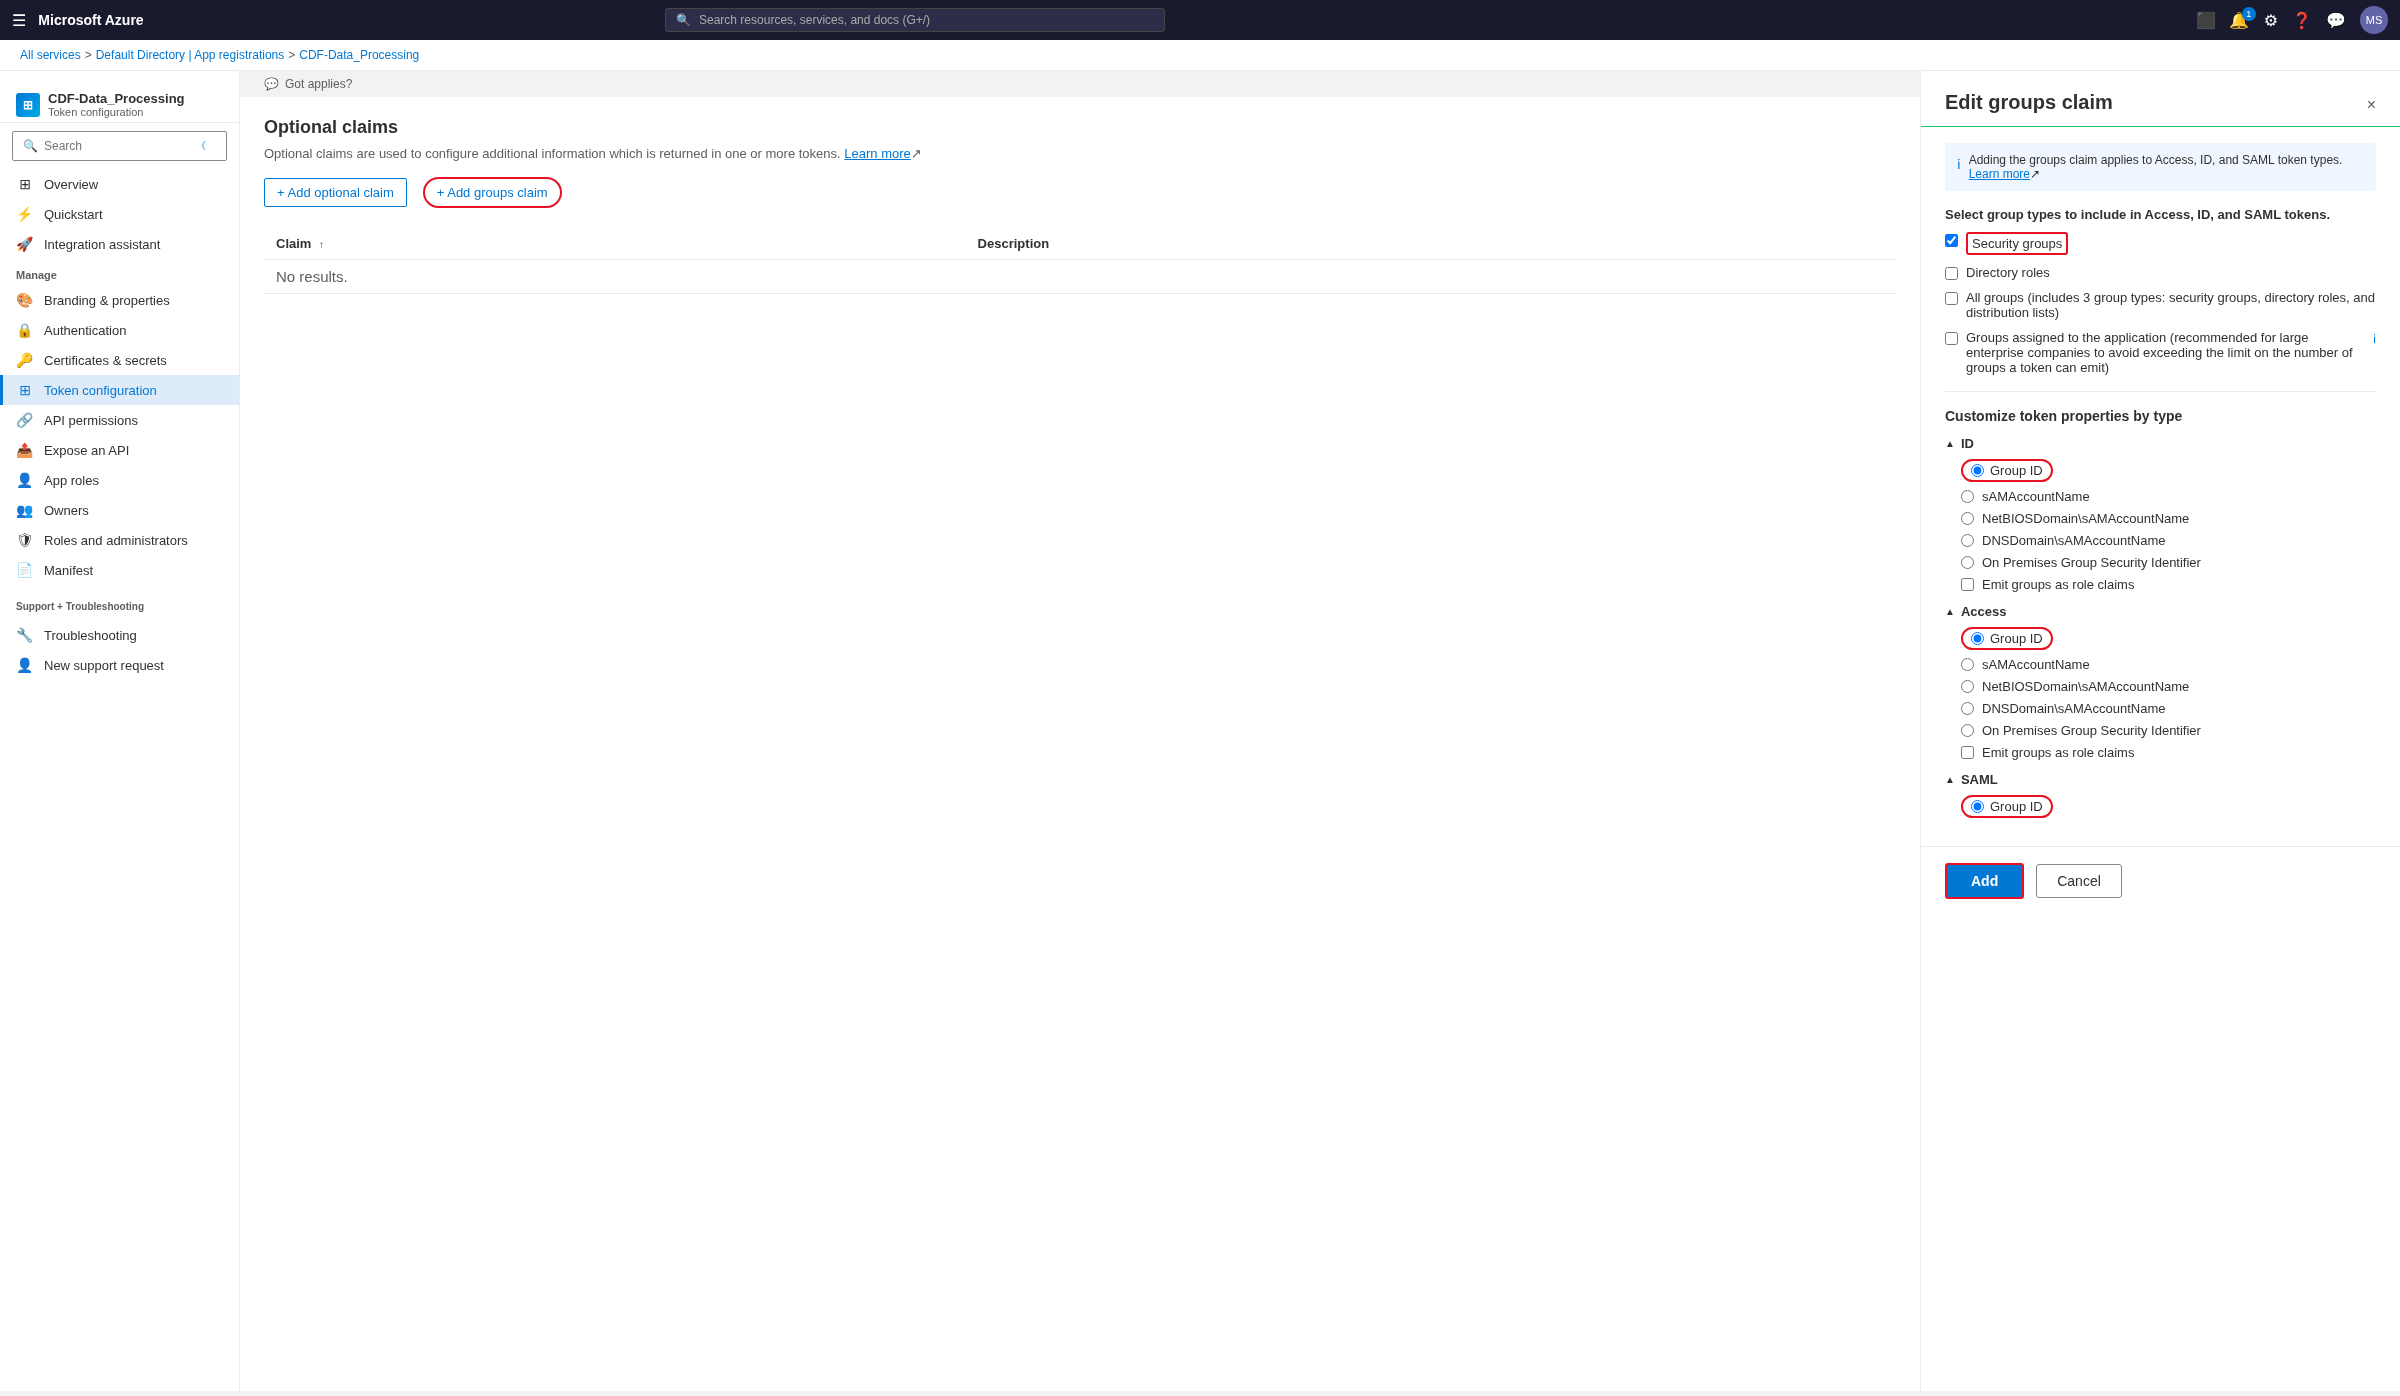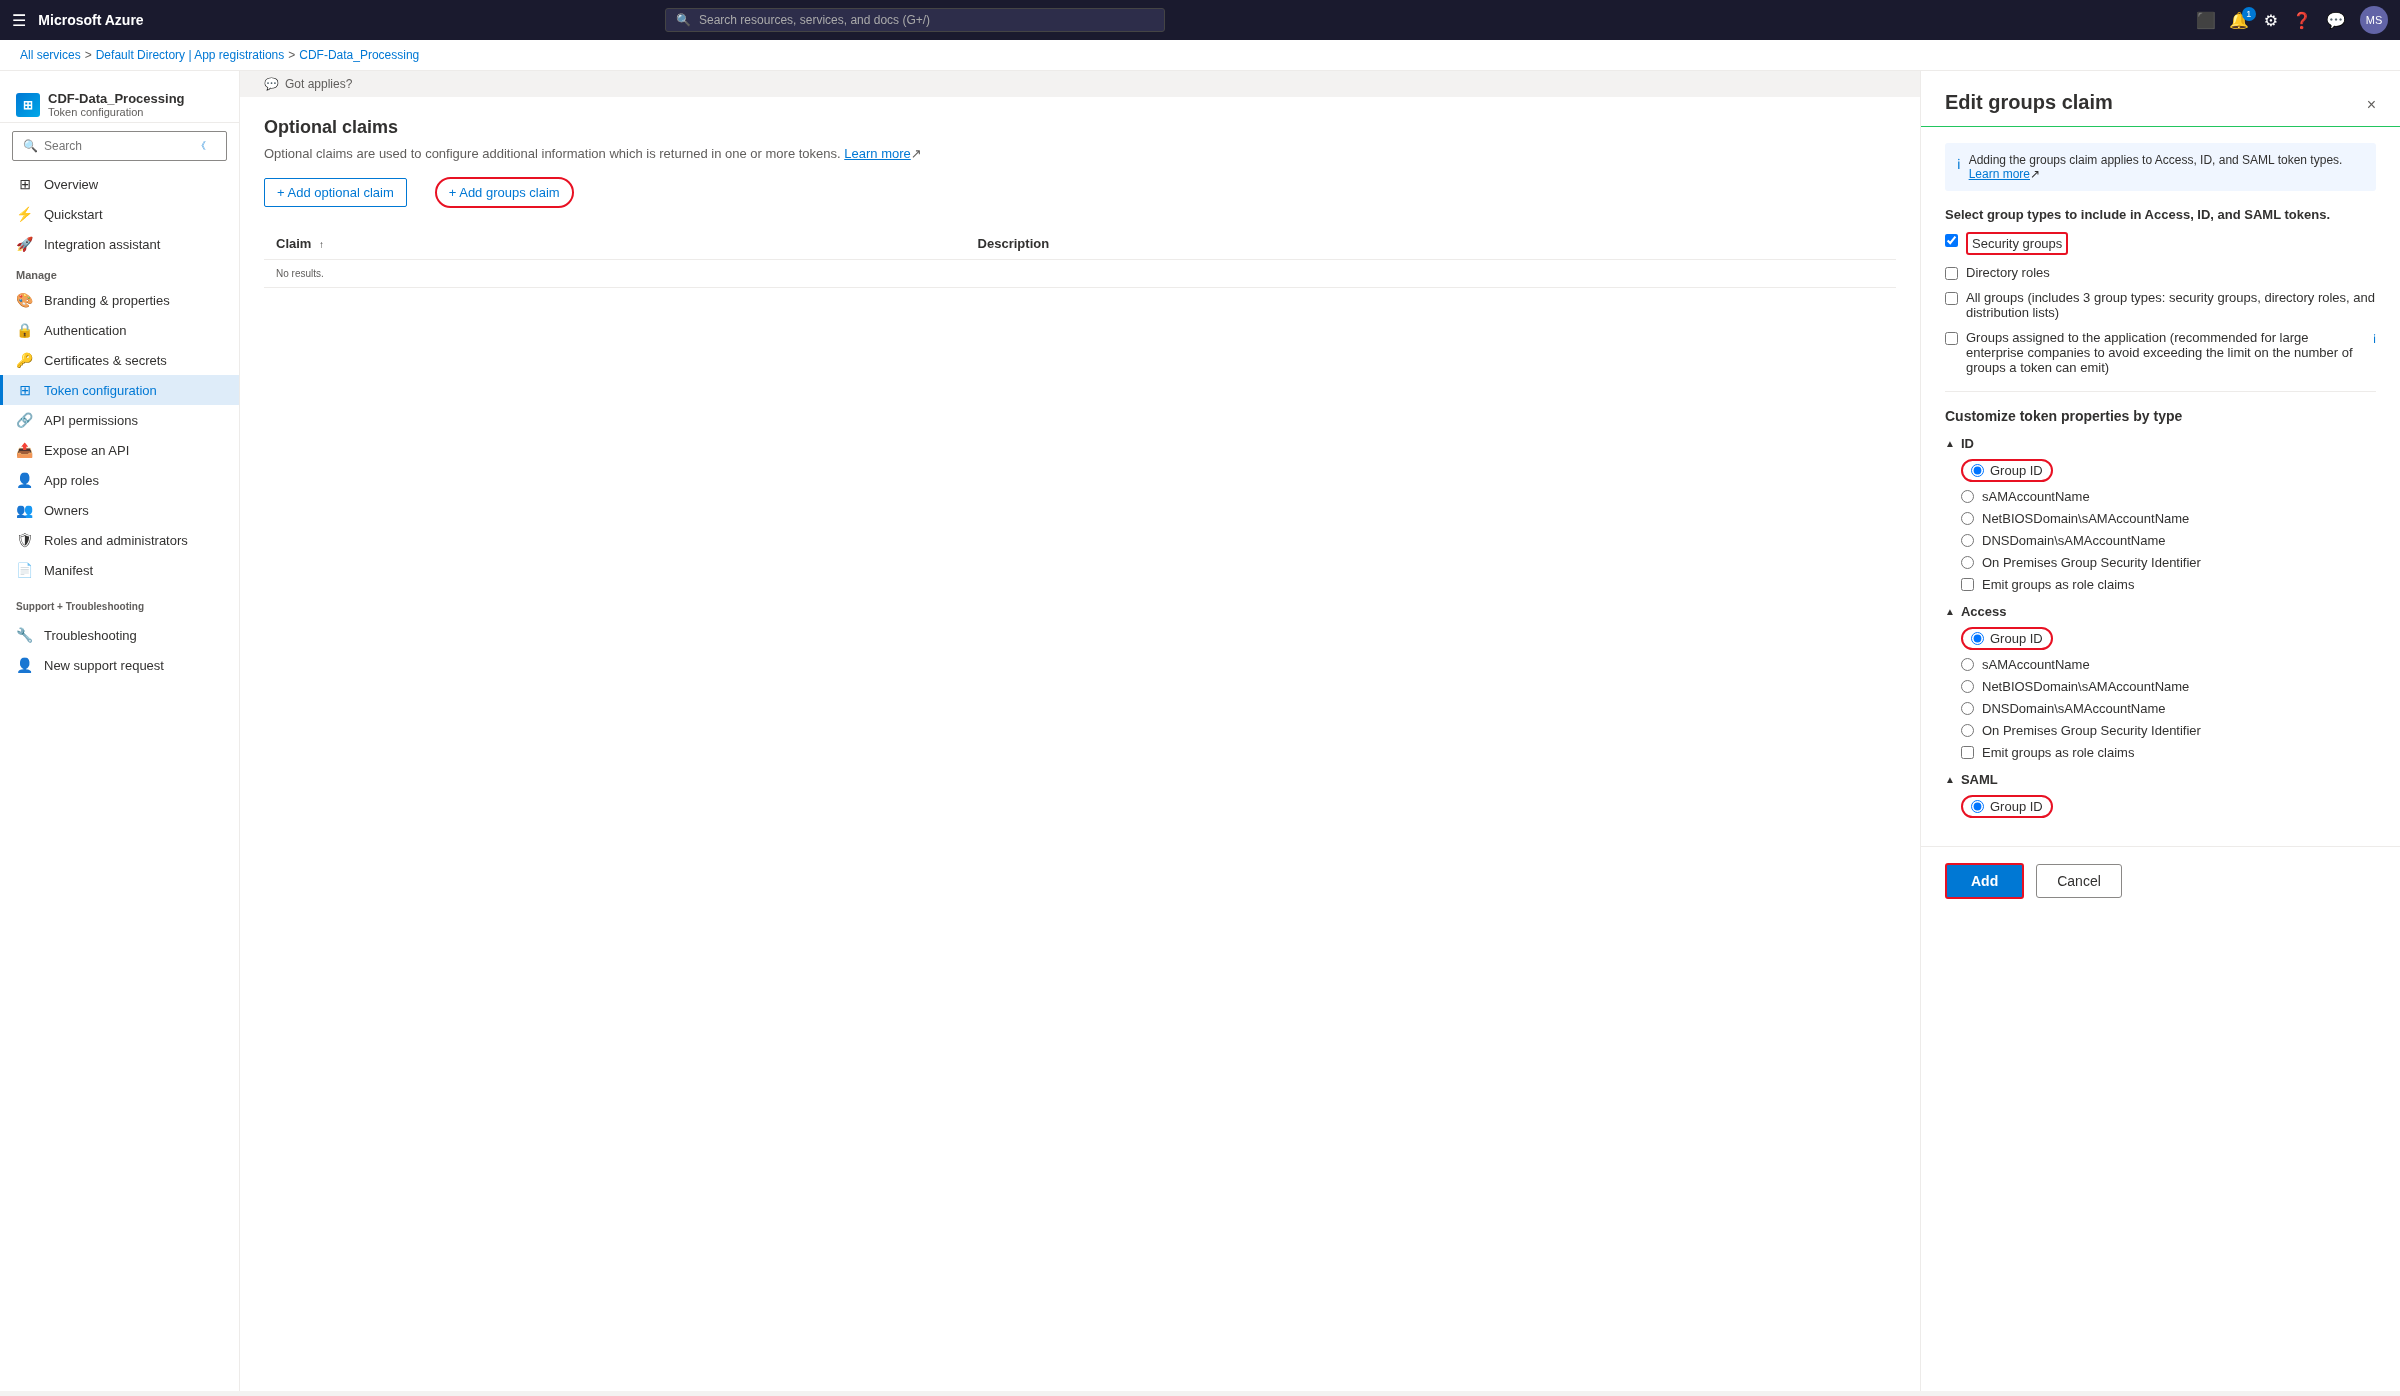--- a/index.html
+++ b/index.html
@@ -166,21 +166,21 @@
       gap: 6px;
     }
 
     .optional-claims-section { padding: 20px 24px; }
     .section-title { font-size: 18px; font-weight: 600; margin-bottom: 8px; }
     .section-desc { font-size: 13px; color: #605e5c; margin-bottom: 16px; }
     .section-desc a { color: #0078d4; }
     .action-bar {
       display: flex;
       align-items: center;
-      gap: 28px;
+      gap: 16px;
       margin-bottom: 20px;
     }
     .action-btn {
       display: flex;
       align-items: center;
       gap: 6px;
       padding: 6px 12px;
       border: 1px solid #0078d4;
       background: white;
       color: #0078d4;
@@ -200,21 +200,21 @@
       text-align: left;
       padding: 8px 12px;
       font-weight: 600;
       font-size: 13px;
       border-bottom: 1px solid #edebe9;
       color: #323130;
     }
     .claims-table td {
       padding: 8px 12px;
       border-bottom: 1px solid #edebe9;
-      font-size: 10px;
+      font-size: 15px;
     }
     .no-results { color: #605e5c; font-size: 13px; padding: 12px 12px; }
     .sort-icon { font-size: 10px; margin-left: 4px; }
 
     
     .right-panel {
       width: 480px;
       min-width: 480px;
       background: white;
       border-left: 1px solid #edebe9;

